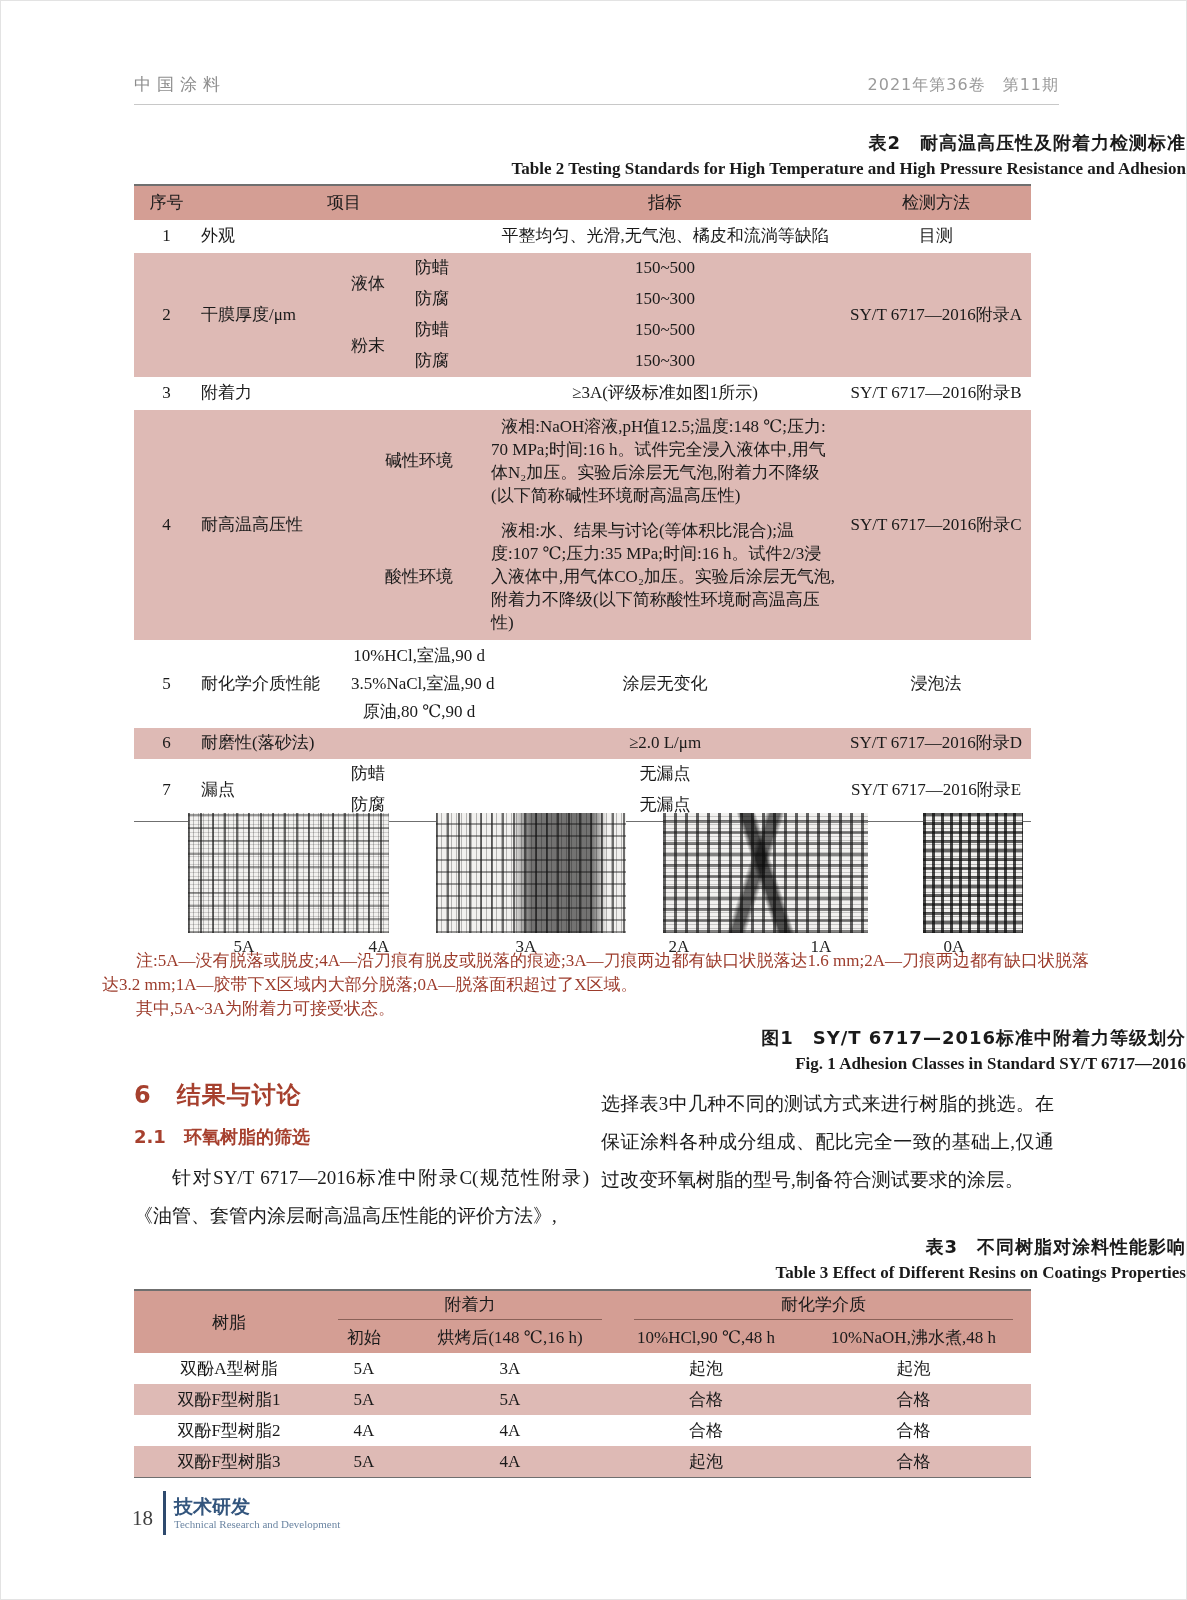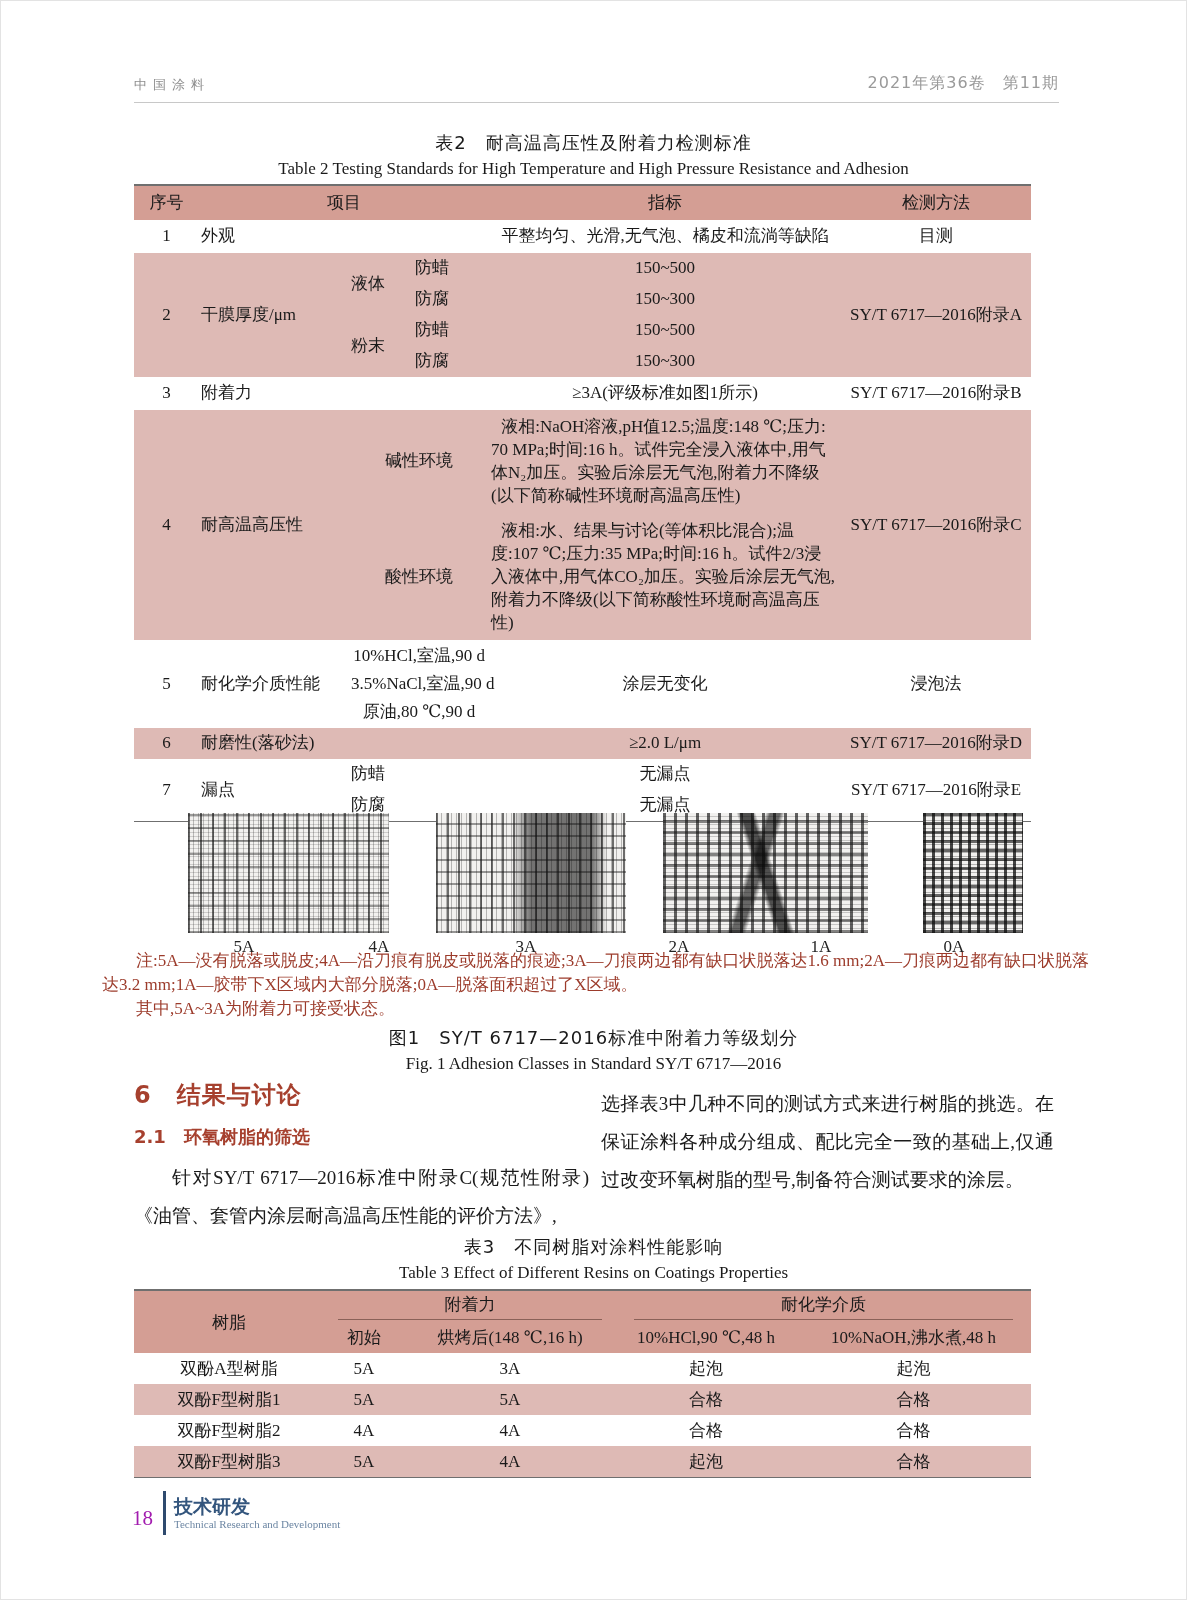--- a/index.html
+++ b/index.html
@@ -13,25 +13,25 @@
     color:#1a1a1a;
     overflow:hidden;
   }
   
   .pageheader{
     position:absolute;left:133px;top:72px;width:925px;
     display:flex;justify-content:space-between;align-items:flex-end;
     border-bottom:1.5px solid #c8c8c8;padding-bottom:8px;
   }
   .journal-name{font-family:"DejaVu Sans","Liberation Sans",sans-serif;
-    font-size:13px;color:#8d8d8d;letter-spacing:6px;}
+    font-size:17px;color:#8d8d8d;letter-spacing:6px;}
   .issue-info{font-family:"DejaVu Sans","Liberation Sans",sans-serif;
     font-size:16px;color:#9a9a9a;letter-spacing:1px;}
   
-  .tbl-title{ text-align:center;font-weight:normal; }
+  .tbl-title{ text-align:right;font-weight:bold; }
   .tbl-title .cn{font-size:18px;font-family:"DejaVu Sans","Liberation Sans",sans-serif;letter-spacing:1px;}
   .tbl-title .en{font-size:17px;font-family:"Liberation Serif","DejaVu Serif",serif;margin-top:4px;}
   #t2titleblock{position:absolute;left:0;top:130px;width:100%;}
   
   table.paper{border-collapse:collapse;table-layout:fixed;}
   #table2{position:absolute;left:133px;top:183px;width:897px;
     border-top:2px solid #6f6f6f;border-bottom:1.5px solid #6f6f6f;}
   #table2 td{font-size:17px;padding:2px 2px;text-align:center;vertical-align:middle;line-height:1.35;}
   #table2 tr.hdr td{height:30px;font-size:17px;}
   .bg-dark{background:#d49e94;}
@@ -94,21 +94,21 @@
   .indent{text-indent:2em;}
   
   #t3titleblock{position:absolute;left:0;top:1234px;width:100%;}
   #table3{position:absolute;left:133px;top:1288px;width:897px;
     border-top:2px solid #6f6f6f;border-bottom:1.5px solid #6f6f6f;}
   #table3 td{font-size:17px;text-align:center;vertical-align:middle;height:29px;padding:1px 2px;}
   #table3 .grp div{display:inline-block;min-width:92%;
     border-bottom:1px solid #8a6158;padding-bottom:3px;}
   
   #pagefooter{position:absolute;left:131px;top:1490px;display:flex;align-items:center;}
-  .pgnum{font-size:21px;color:#a21caf;margin-right:10px;margin-top:10px;}
+  .pgnum{font-size:21px;color:#404040;margin-right:10px;margin-top:10px;}
   .footbar{width:3px;height:44px;background:#2e4a6e;margin-right:8px;}
   .footcn{font-family:"DejaVu Sans","Liberation Sans",sans-serif;font-weight:bold;
     font-size:19px;color:#33557d;line-height:22px;}
   .footen{font-size:11px;color:#6c86a3;line-height:14px;}
 </style>
 </head>
 <body>
 
 <div class="page">
 

